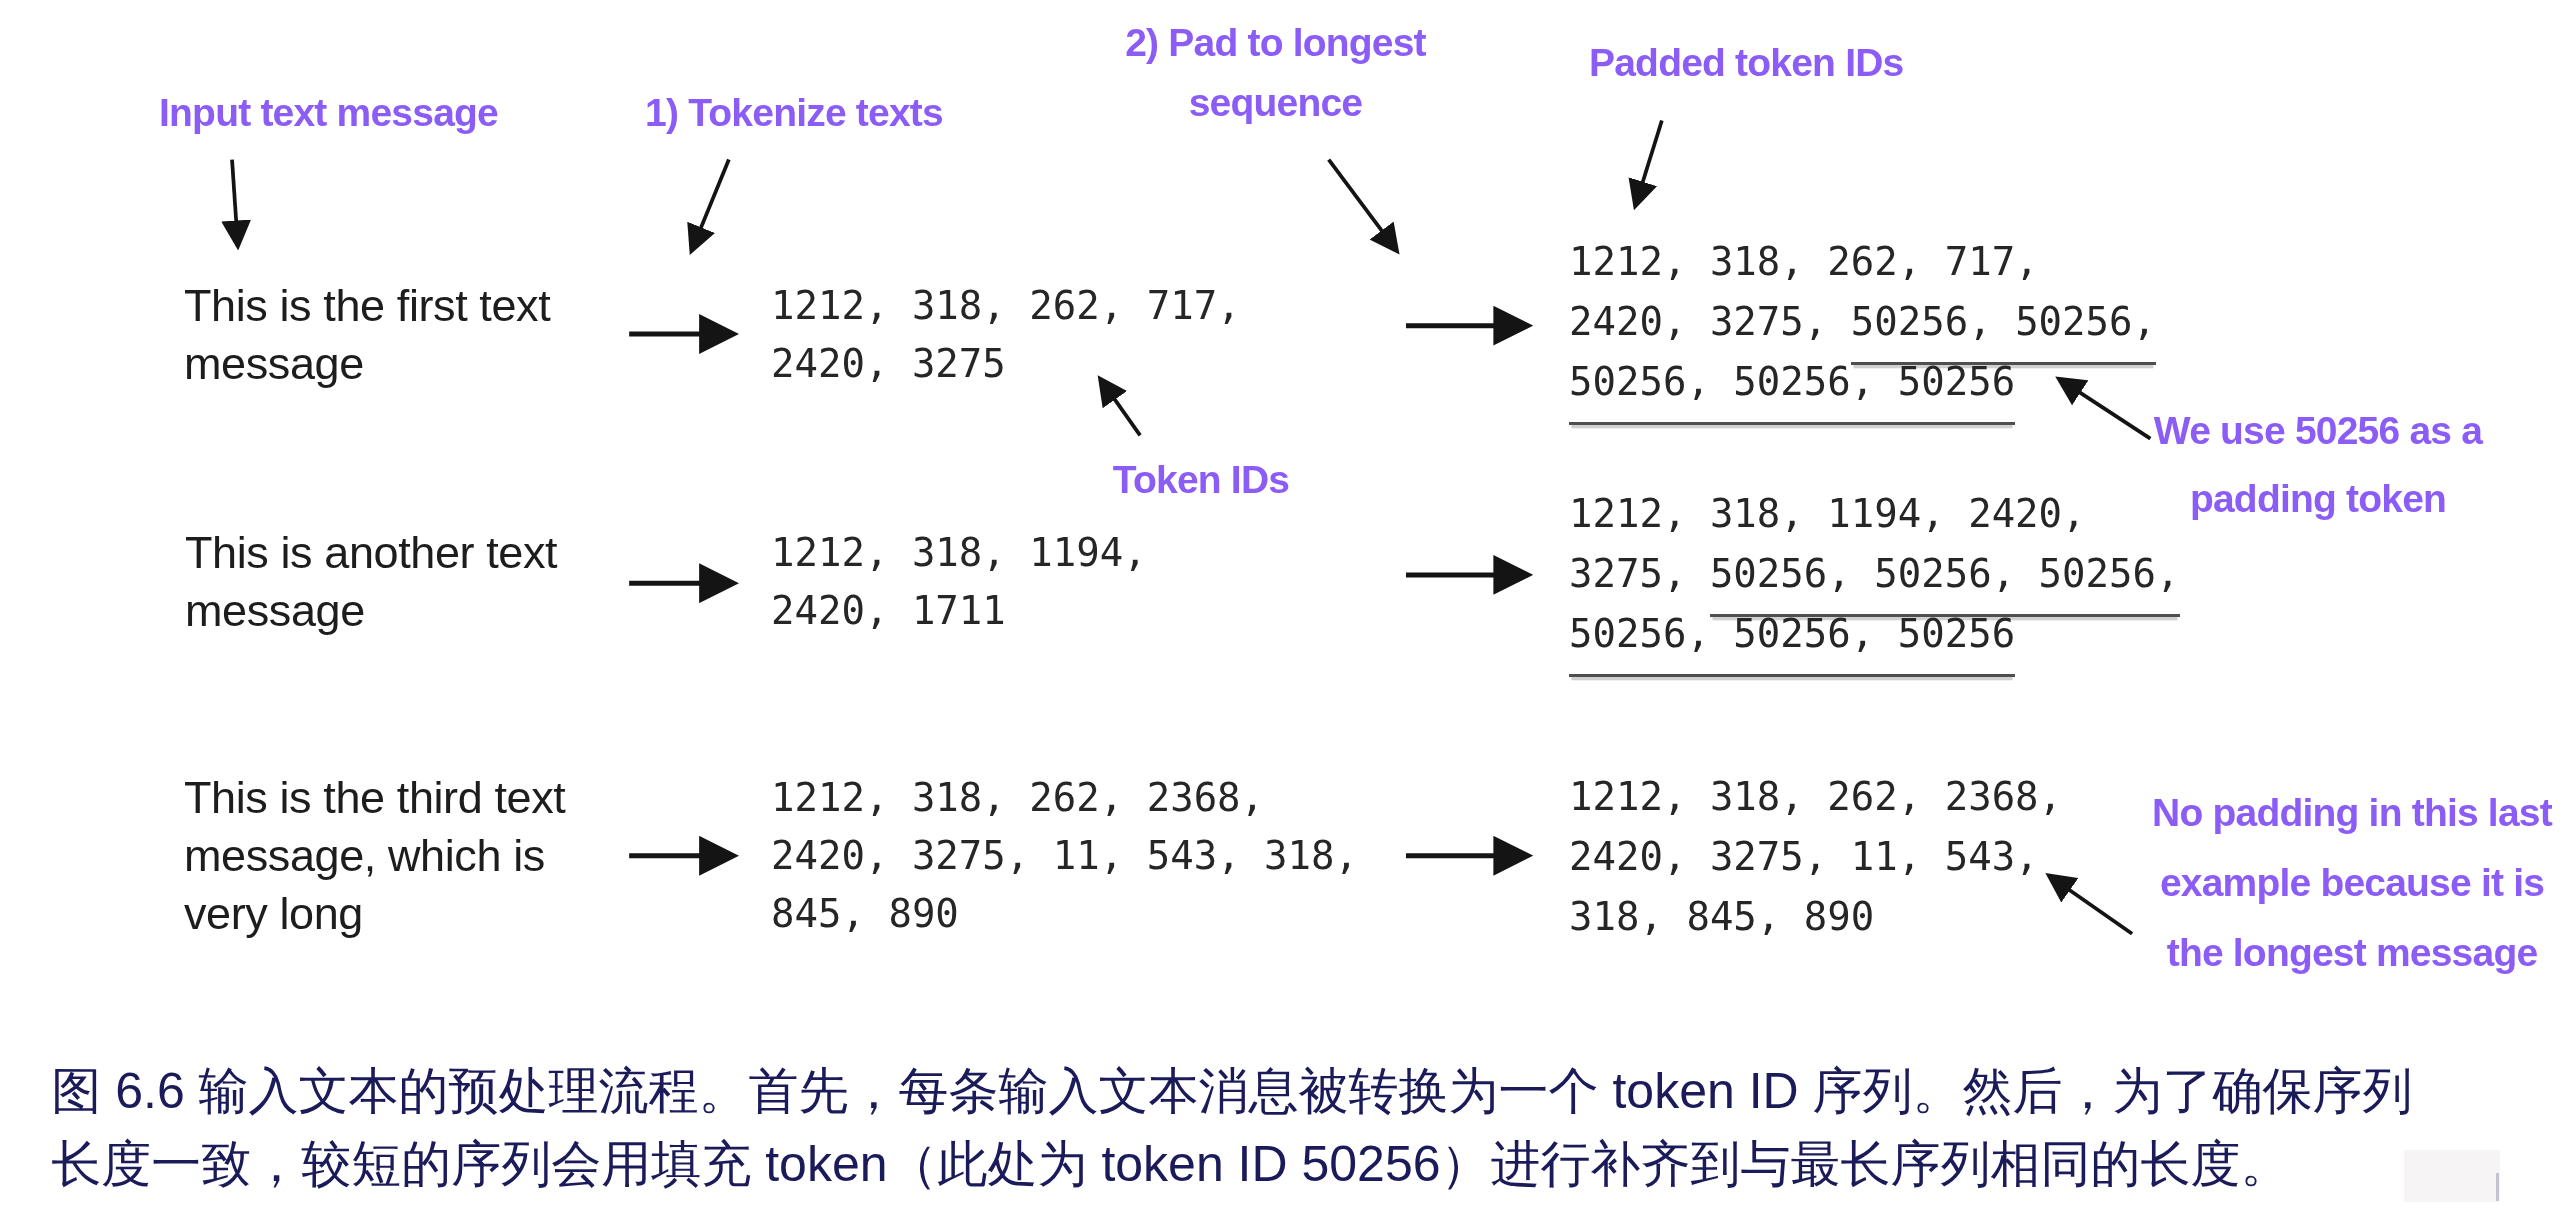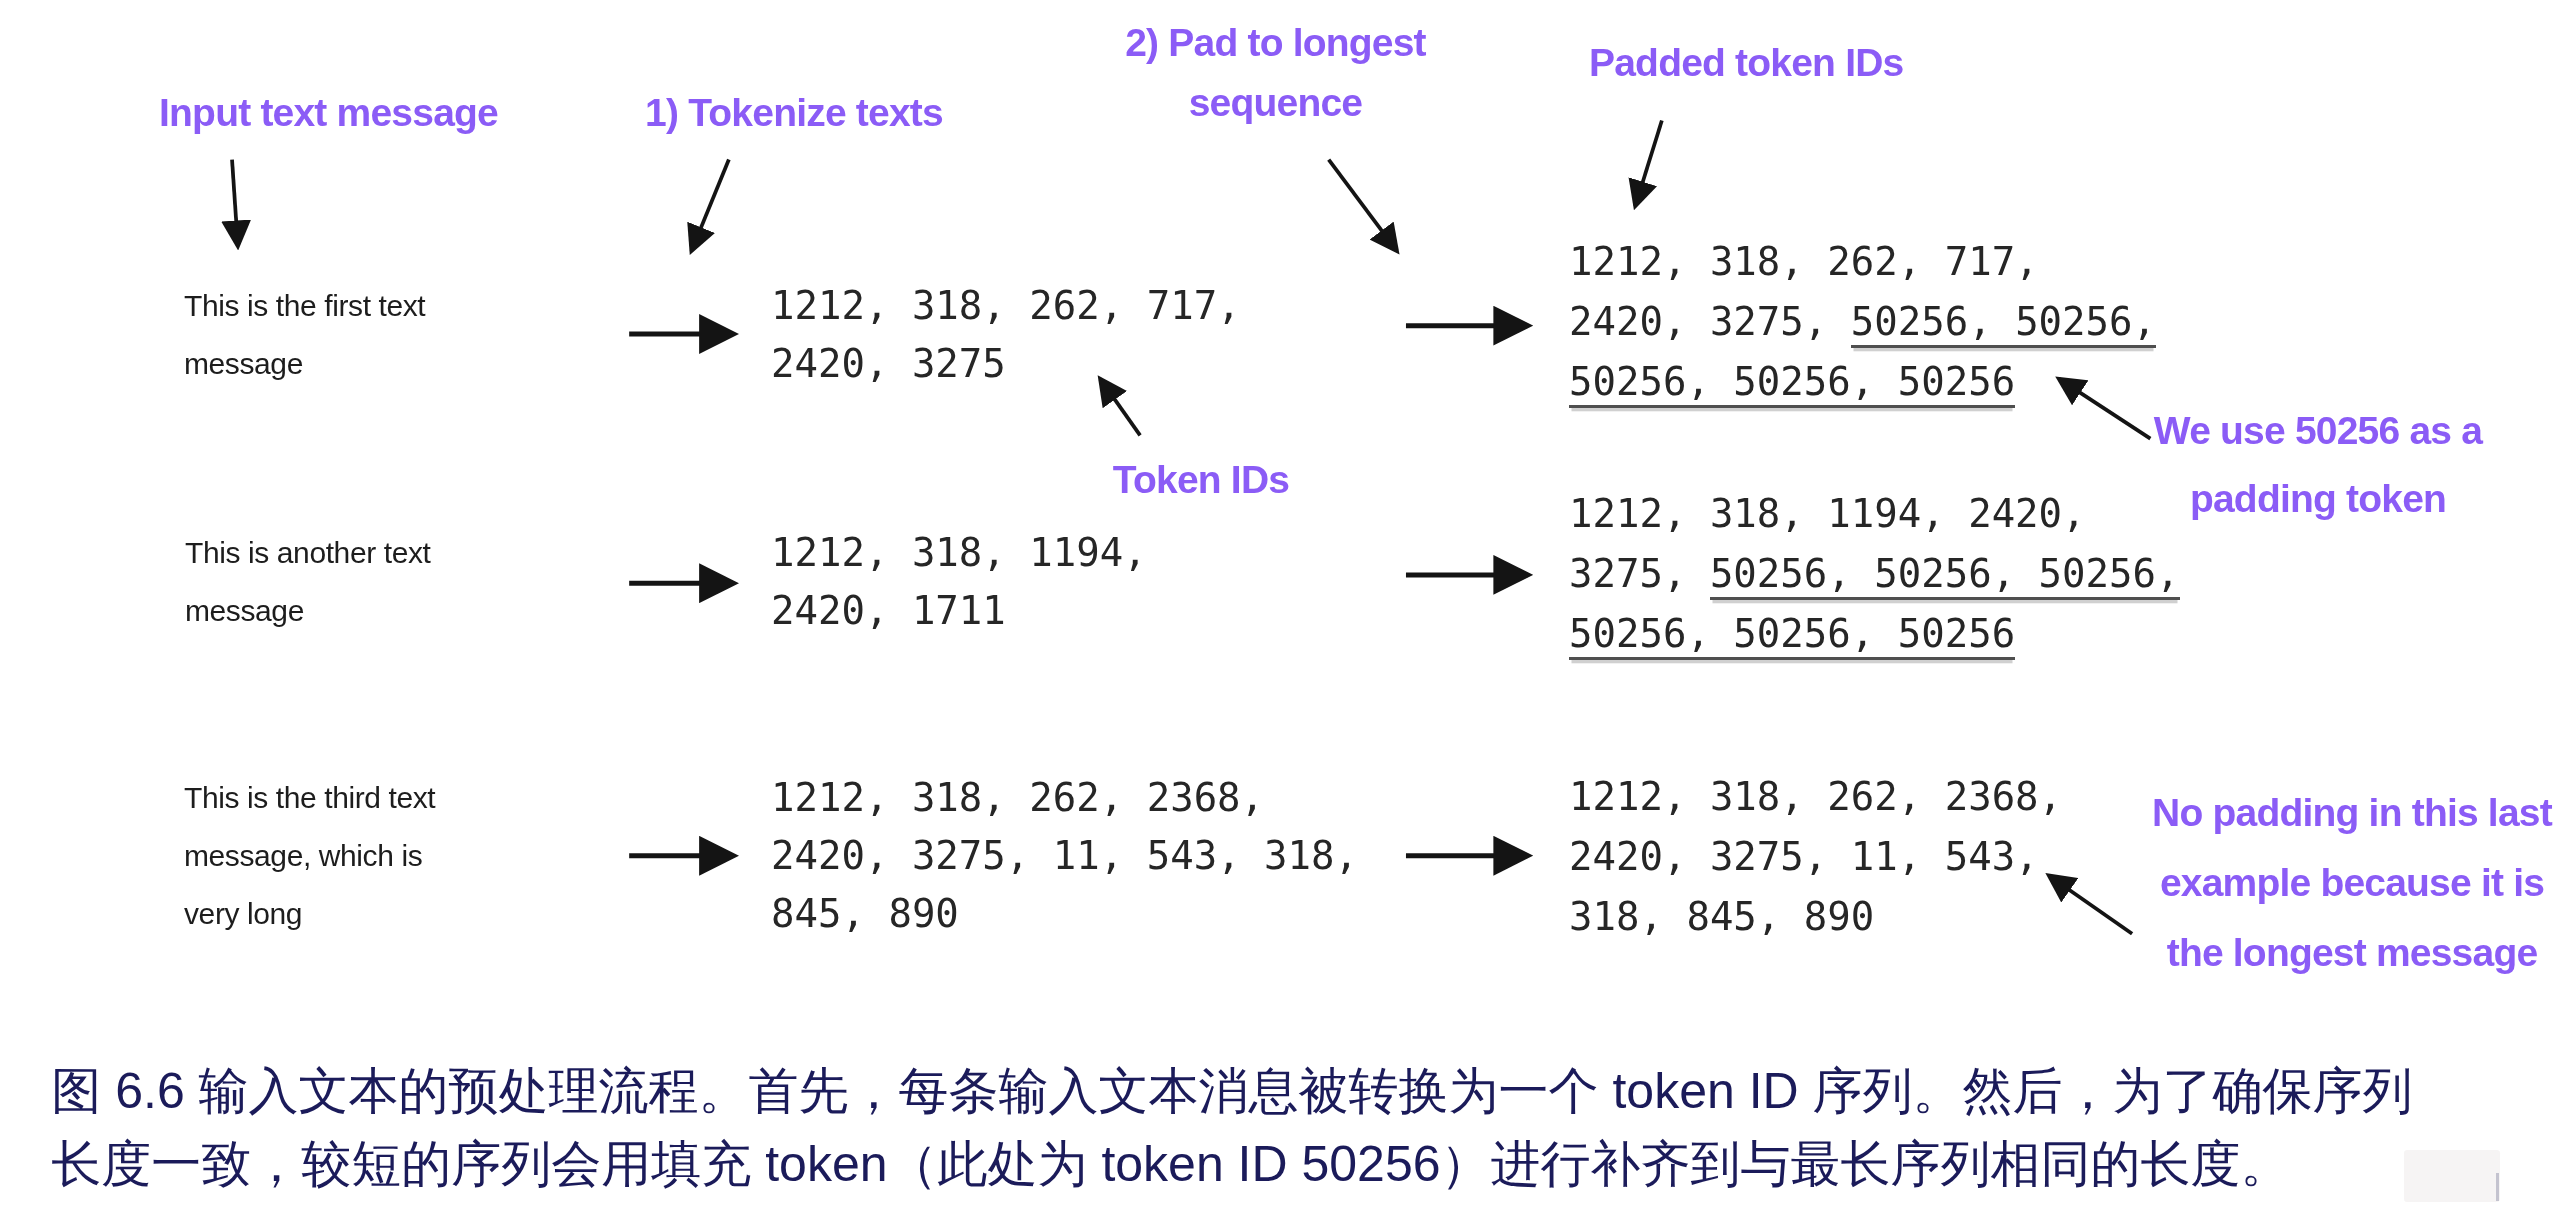--- a/index.html
+++ b/index.html
@@ -17,21 +17,21 @@
     font-weight:700;
     font-size:39px;
     letter-spacing:-0.8px;
     color:#8b5cf6;
     white-space:pre-line;
     line-height:60px;
   }
   .center{text-align:center;}
   .body-text{
     font-family:"Liberation Sans", sans-serif;
-    font-size:30px;
+    font-size:45px;
     color:#1d1d1d;
     line-height:58px;
     white-space:pre-line;
     letter-spacing:-0.4px;
   }
   .mono{
     font-family:"DejaVu Sans Mono","Liberation Mono",monospace;
     font-size:39px;
     color:#262626;
     line-height:58px;
@@ -39,21 +39,21 @@
   }
   .mono-rich{
     font-family:"DejaVu Sans Mono","Liberation Mono",monospace;
     font-size:39px;
     color:#262626;
   }
   .mono-rich > div{height:60px;line-height:53px;white-space:pre;}
   .mono-rich span.u{
     border-bottom:3.3px solid #4f4f4f;
     box-shadow:0 5.8px 0 -2.5px rgba(170,170,170,0.55);
-    padding-bottom:1px;
+    padding-bottom:18px;
   }
   .caption{
     font-size:50px;
     line-height:73px;
     white-space:pre-line;
     letter-spacing:0px;
   }
   .arrows{position:absolute;left:0;top:0;width:2576px;height:1208px;}
   .arrows line{stroke:#141414;}
   .artifact-box{

